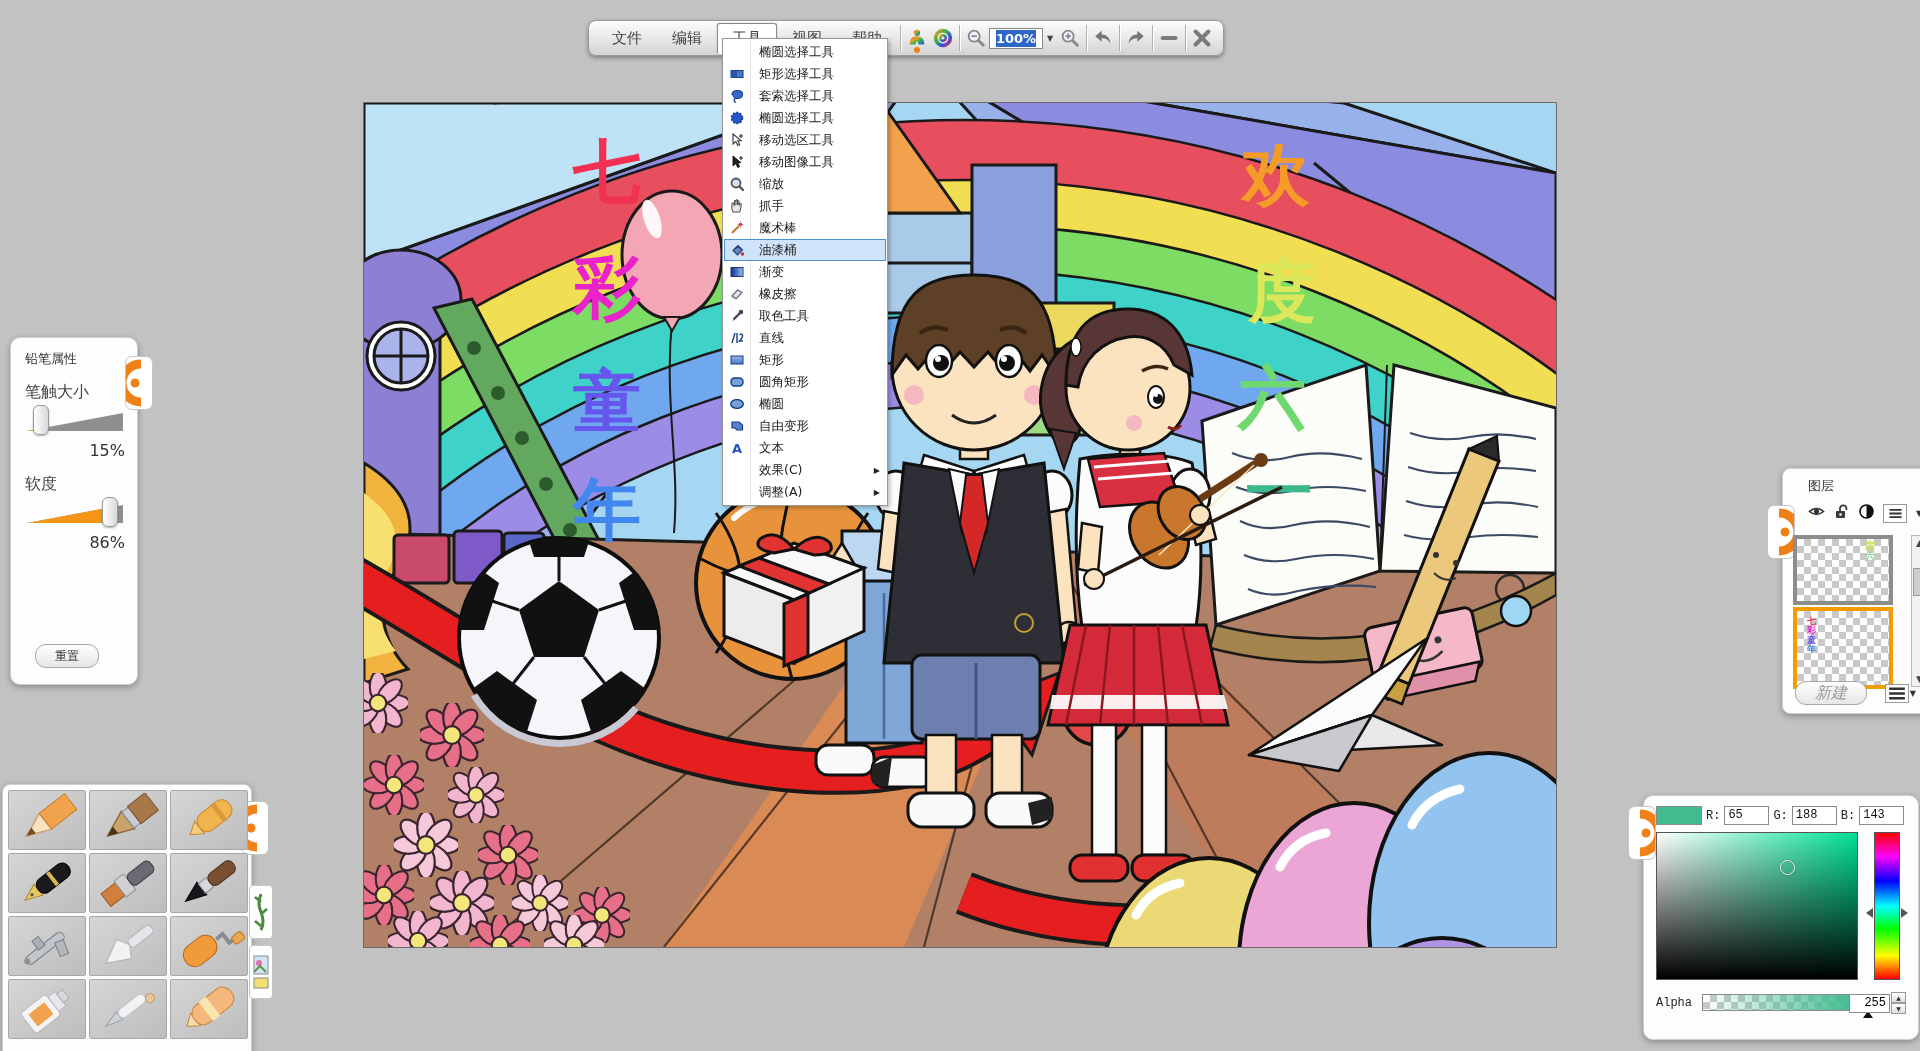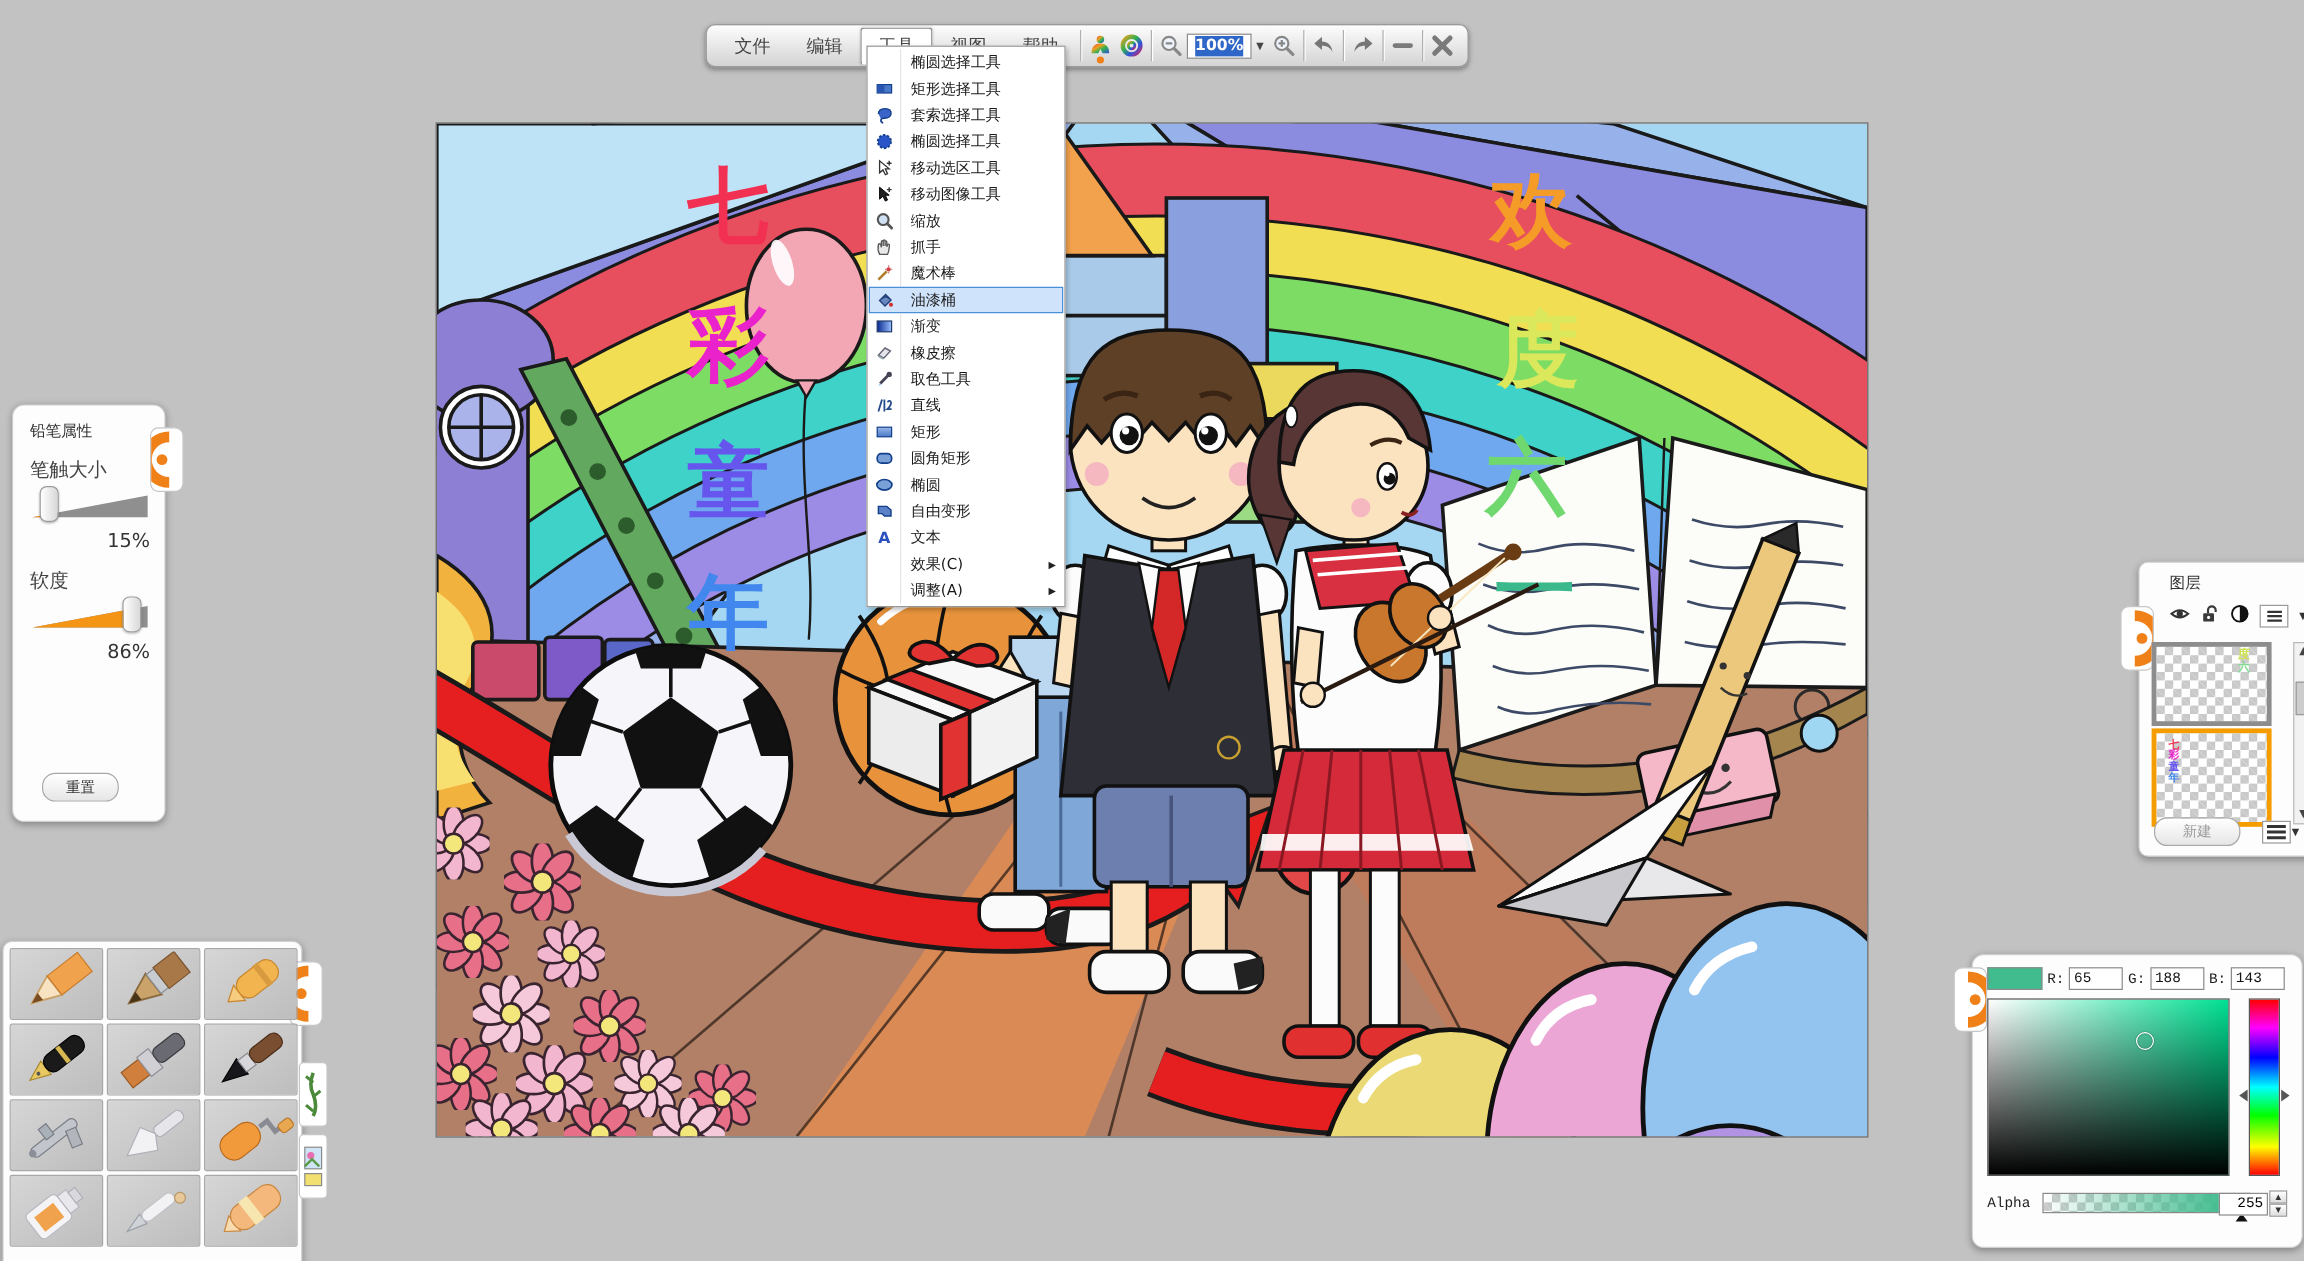--- a/index.html
+++ b/index.html
@@ -68,21 +68,21 @@
     background-image:linear-gradient(45deg,#c9c9c9 25%,transparent 25%,transparent 75%,#c9c9c9 75%),
                      linear-gradient(45deg,#c9c9c9 25%,transparent 25%,transparent 75%,#c9c9c9 75%);
     background-position:0 0,7px 7px;background-size:14px 14px;}
   .thumb-marks{position:absolute;font-weight:bold;line-height:1.05;}
   .scrollbar{position:absolute;right:4px;top:66px;width:15px;height:150px;border:1px solid #b8b8b8;background:#f2f2f2;
     display:flex;flex-direction:column;align-items:center;}
   .sb-arrow{font-size:9px;color:#444;height:14px;line-height:14px;}
   .sb-track{flex:1;width:100%;position:relative;}
   .sb-thumb{position:absolute;left:1px;top:18px;width:11px;height:26px;background:#cdcdcd;border:1px solid #9a9a9a;}
   .new-btn{position:absolute;left:12px;bottom:8px;width:70px;height:22px;border:1px solid #a8a8a8;border-radius:11px;
-    background:linear-gradient(#fff,#e6e6e6);font-size:12px;color:#9a9a9a;display:flex;align-items:center;justify-content:center;}
+    background:linear-gradient(#fff,#e6e6e6);font-size:16px;color:#9a9a9a;display:flex;align-items:center;justify-content:center;font-style:italic;}
   .lp-bottom-menu{position:absolute;right:16px;bottom:10px;display:flex;align-items:center;}
   
   #color-panel{left:1643px;top:795px;width:274px;height:243px;}
   .cp-row{display:flex;align-items:center;gap:4px;padding:10px 10px 0 12px;}
   .cp-swatch{width:44px;height:17px;border:1px solid #8a8a8a;}
   .cp-label{font-family:"Liberation Mono","DejaVu Sans Mono",monospace;font-size:12px;color:#222;}
   .cp-input{width:40px;height:17px;border:1px solid #8a8a8a;background:#fff;
     font-family:"Liberation Mono","DejaVu Sans Mono",monospace;font-size:12px;color:#111;line-height:17px;padding-left:3px;}
   .sv-square{position:absolute;left:12px;top:36px;width:200px;height:146px;border:1px solid #555;
     background:linear-gradient(to bottom,rgba(0,0,0,0),#000),linear-gradient(to right,#fff,#00e093);}

